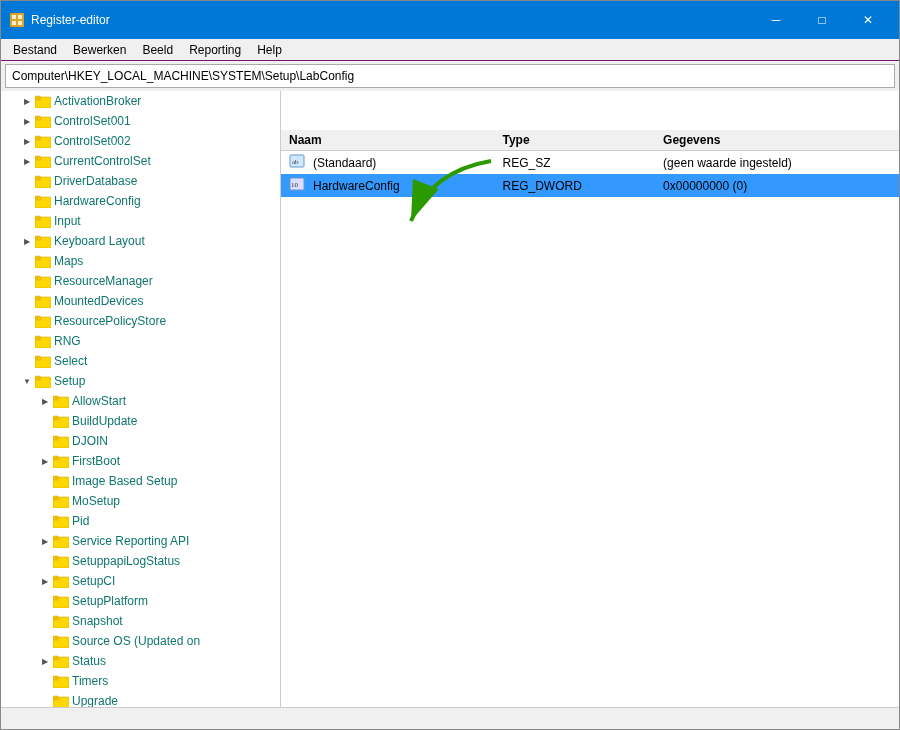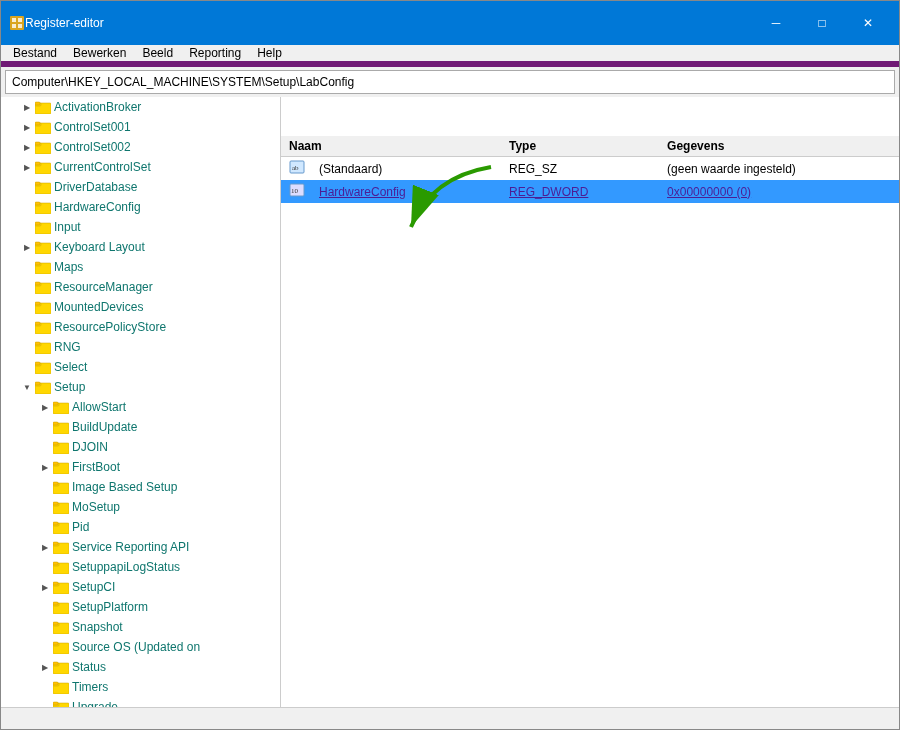--- a/index.html
+++ b/index.html
@@ -17,25 +17,25 @@
       height: 730px;
       background: #f0f0f0;
       border: 1px solid #888;
       display: flex;
       flex-direction: column;
     }
 
     .title-bar {
       background: #0078d7;
       color: white;
-      height: 44px;
+      height: 38px;
       display: flex;
       align-items: center;
       padding: 0 8px;
-      gap: 0;
+      gap: 6px;
       flex-shrink: 0;
     }
 
     .title-bar-icon {
       width: 16px;
       height: 16px;
       flex-shrink: 0;
     }
 
     .title-bar-text {
@@ -57,21 +57,21 @@
       color: white;
       font-size: 12px;
       cursor: pointer;
       display: flex;
       align-items: center;
       justify-content: center;
     }
 
     .menu-bar {
       background: #f0f0f0;
-      border-bottom: 6px solid #701a75;
+      border-bottom: 1px solid #701a75;
       height: 22px;
       display: flex;
       align-items: center;
       padding: 0 4px;
       flex-shrink: 0;
     }
 
     .menu-item {
       padding: 2px 8px;
       cursor: pointer;
@@ -176,28 +176,27 @@
     }
 
     .detail-table td {
       padding: 2px 8px;
       font-size: 12px;
       height: 20px;
     }
 
     .detail-table tr.row-selected td {
       background: #3399ff;
-      color: #4c1d95;
-      text-decoration: underline;
+      color: #000000;
     }
 
     .reg-name-cell {
       display: flex;
       align-items: center;
-      gap: 14px;
+      gap: 8px;
     }
 
     
     .arrow-overlay {
       position: absolute;
       top: 60px;
       left: 120px;
       pointer-events: none;
     }
 

